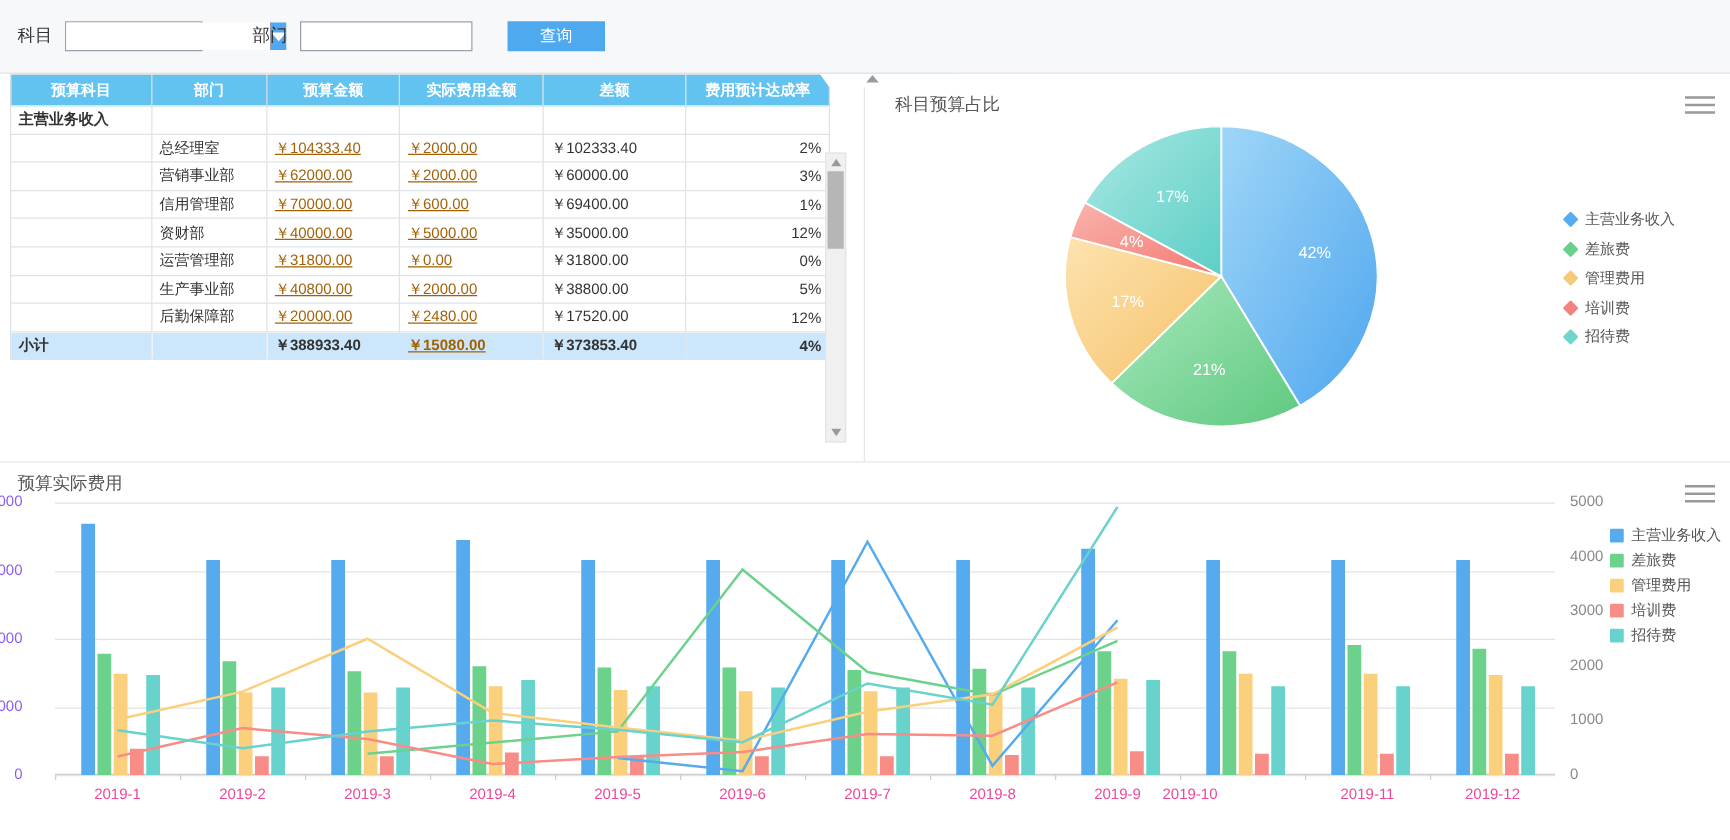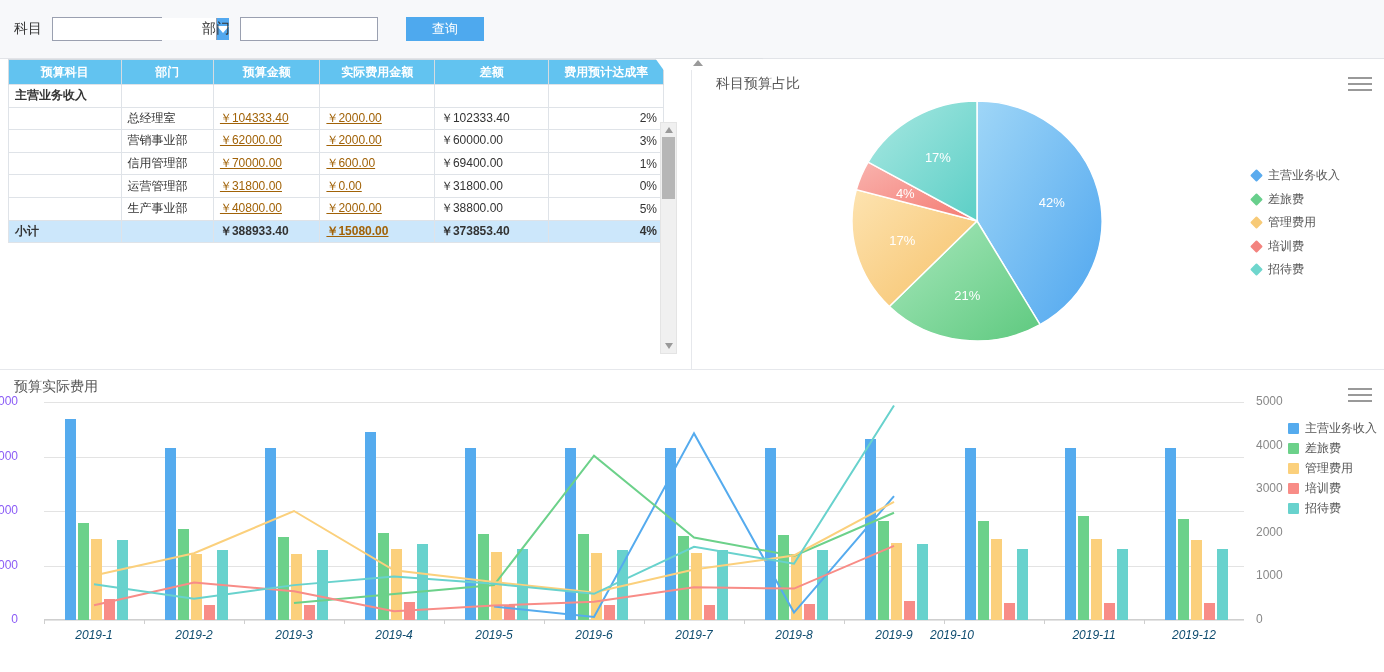--- a/index.html
+++ b/index.html
@@ -101,21 +101,21 @@
   
   #bottom { position:relative; width:100%; height:302px; border-top:1px solid #e6e8ec;}
   #bottom .panel-title { left:14px; top:8px; }
   #bar-legend { position:absolute; left:1288px; top:418px; }
   #bar-legend .lg { display:flex; align-items:center; height:20px; font-size:12px; color:#555; cursor:pointer;}
   .sq { width:11px;height:11px;margin-right:6px;border-radius:1px; }
   #plot { position:absolute; left:44px; top:32px; width:1200px; height:218px; }
   .gridline { position:absolute; left:0; right:0; height:1px; background:#e3e3e3; }
   .ytick-l { position:absolute; right:1226px; font-size:12px; color:#8b5cf6; transform:translateY(-8px); white-space:nowrap;}
   .ytick-r { position:absolute; left:1212px; font-size:12px; color:#888; transform:translateY(-8px); white-space:nowrap;}
-  .xtick { position:absolute; top:226px; font-size:12px; color:#0c4a6e; transform:translateX(-50%);font-style:italic; }
+  .xtick { position:absolute; top:226px; font-size:12px; color:#ec4899; transform:translateX(-50%); }
   .bar { position:absolute; bottom:0; width:11px; }
   .axis-bottom { position:absolute; left:0; right:0; bottom:0; height:1px; background:#cfcfcf; }
   .tickmark { position:absolute; bottom:-4px; width:1px; height:4px; background:#cfcfcf;}
 </style>
 </head>
 <body>
 
 <div id="toolbar">
   <span class="field-label">科目</span>
   <div class="combo">
@@ -176,33 +176,49 @@
           <tr>
             <td class="c-cat"></td>
             <td class="c-dep">信用管理部</td>
             <td class="c-num"><a class="money" href="#">￥70000.00</a></td>
             <td class="c-num"><a class="money" href="#">￥600.00</a></td>
             <td class="c-plain">￥69400.00</td>
             <td class="c-pct">1%</td>
           </tr>
           <tr>
             <td class="c-cat"></td>
+            <td class="c-dep">资财部</td>
+            <td class="c-num"><a class="money" href="#">￥40000.00</a></td>
+            <td class="c-num"><a class="money" href="#">￥5000.00</a></td>
+            <td class="c-plain">￥35000.00</td>
+            <td class="c-pct">12%</td>
+          </tr>
+          <tr>
+            <td class="c-cat"></td>
             <td class="c-dep">运营管理部</td>
             <td class="c-num"><a class="money" href="#">￥31800.00</a></td>
             <td class="c-num"><a class="money" href="#">￥0.00</a></td>
             <td class="c-plain">￥31800.00</td>
             <td class="c-pct">0%</td>
           </tr>
           <tr>
             <td class="c-cat"></td>
             <td class="c-dep">生产事业部</td>
             <td class="c-num"><a class="money" href="#">￥40800.00</a></td>
             <td class="c-num"><a class="money" href="#">￥2000.00</a></td>
             <td class="c-plain">￥38800.00</td>
             <td class="c-pct">5%</td>
+          </tr>
+          <tr>
+            <td class="c-cat"></td>
+            <td class="c-dep">后勤保障部</td>
+            <td class="c-num"><a class="money" href="#">￥20000.00</a></td>
+            <td class="c-num"><a class="money" href="#">￥2480.00</a></td>
+            <td class="c-plain">￥17520.00</td>
+            <td class="c-pct">12%</td>
           </tr>
           <tr class="total">
             <td class="c-cat">小计</td>
             <td class="c-dep"></td>
             <td class="c-num">￥388933.40</td>
             <td class="c-num"><a class="money" href="#">￥15080.00</a></td>
             <td class="c-plain">￥373853.40</td>
             <td class="c-pct">4%</td>
           </tr>
         </tbody>

